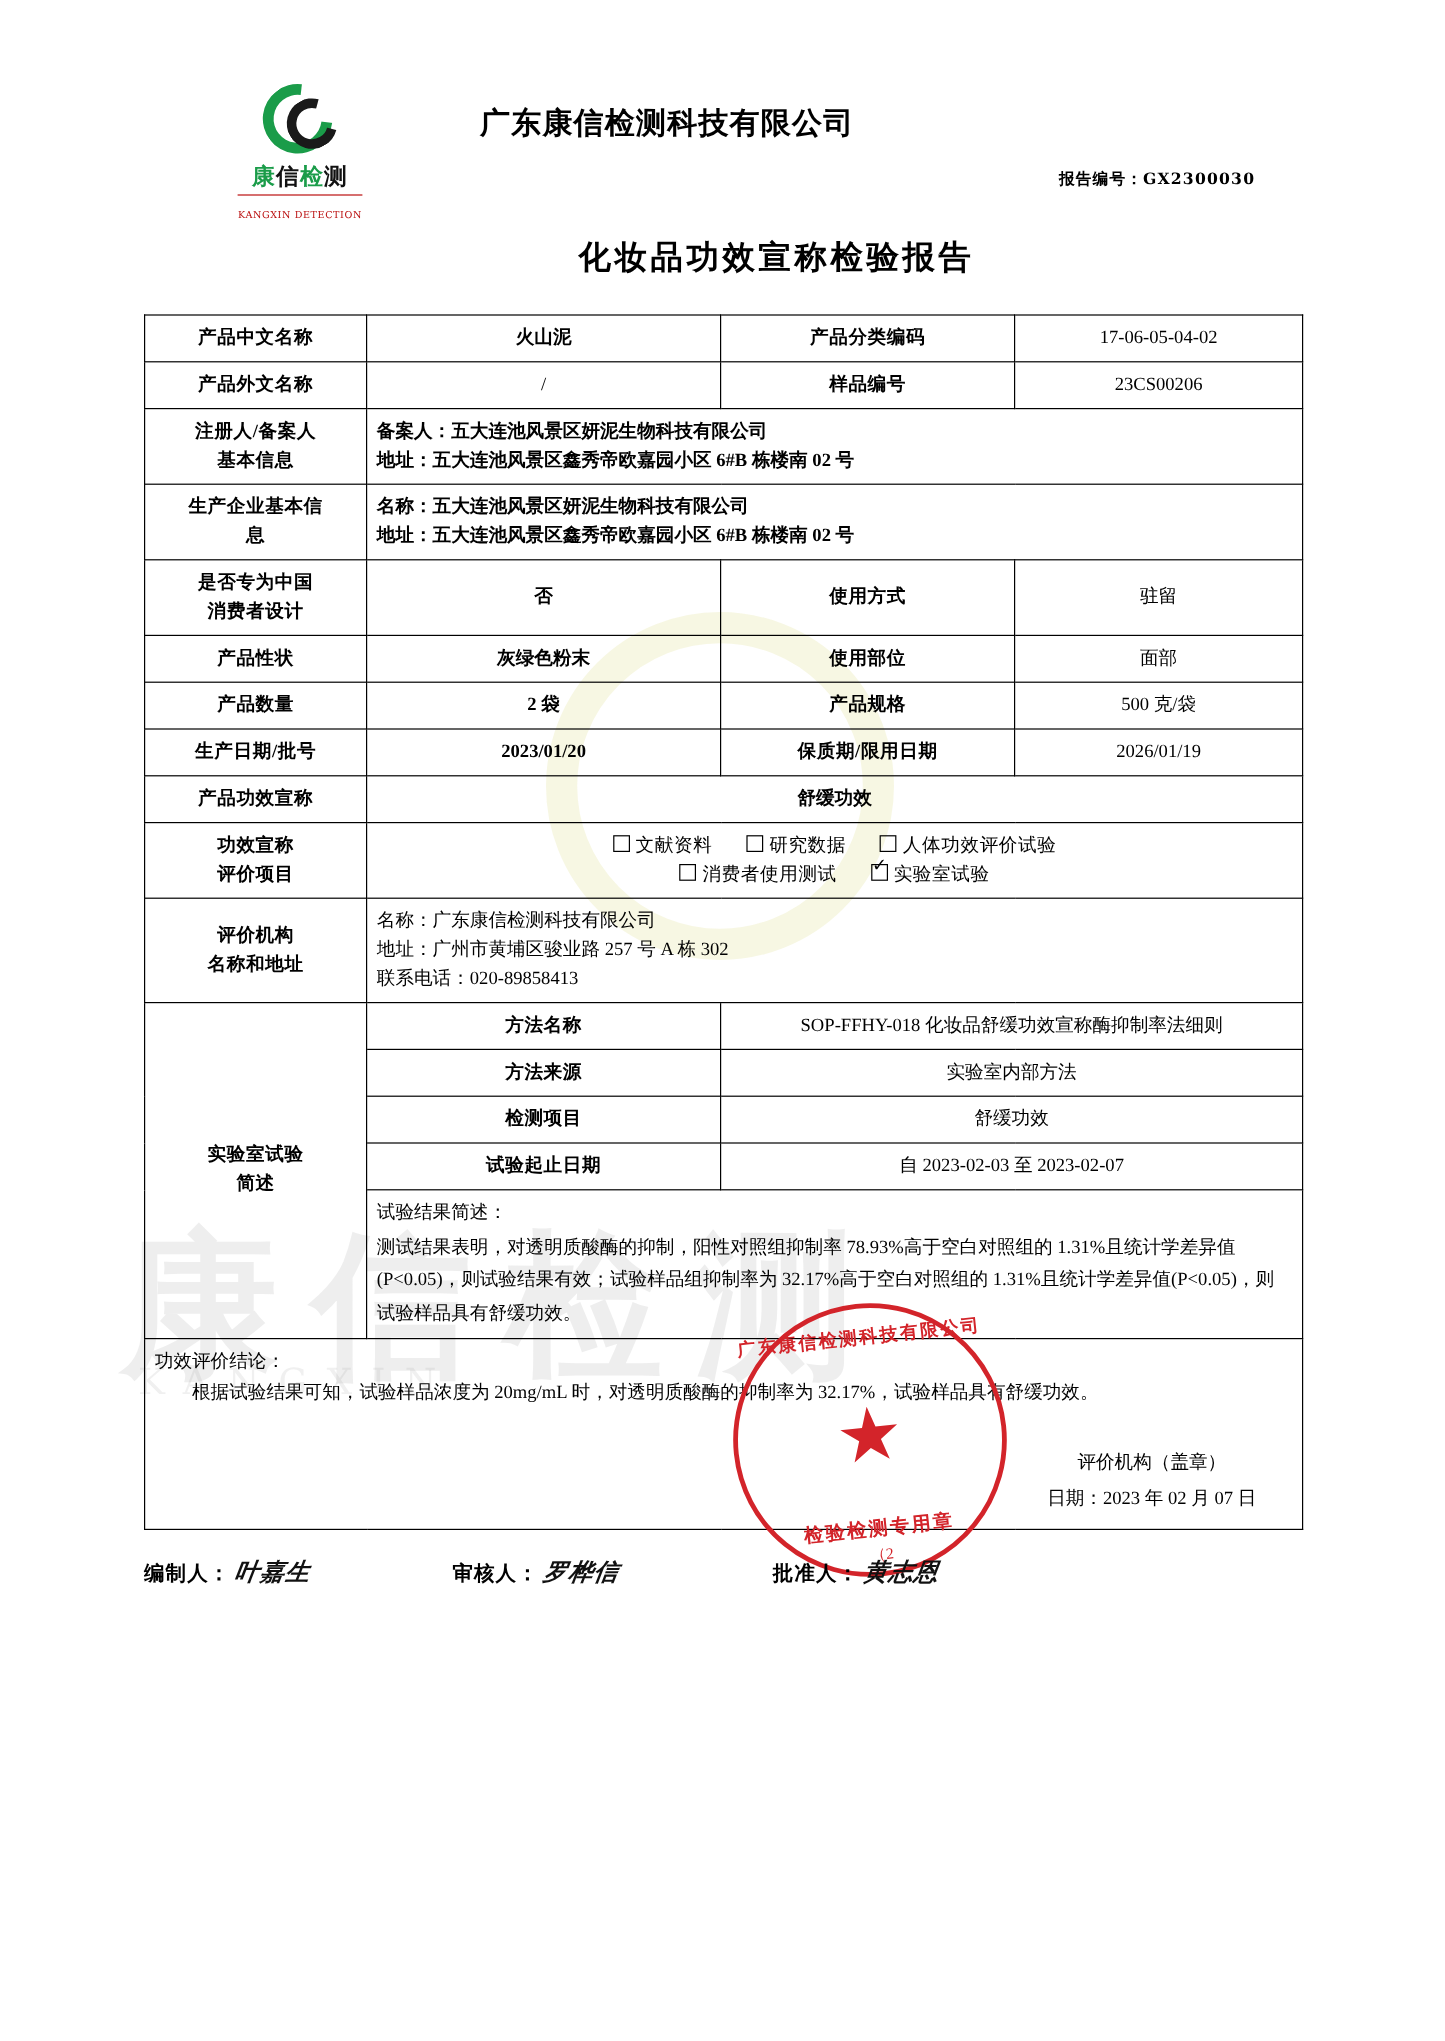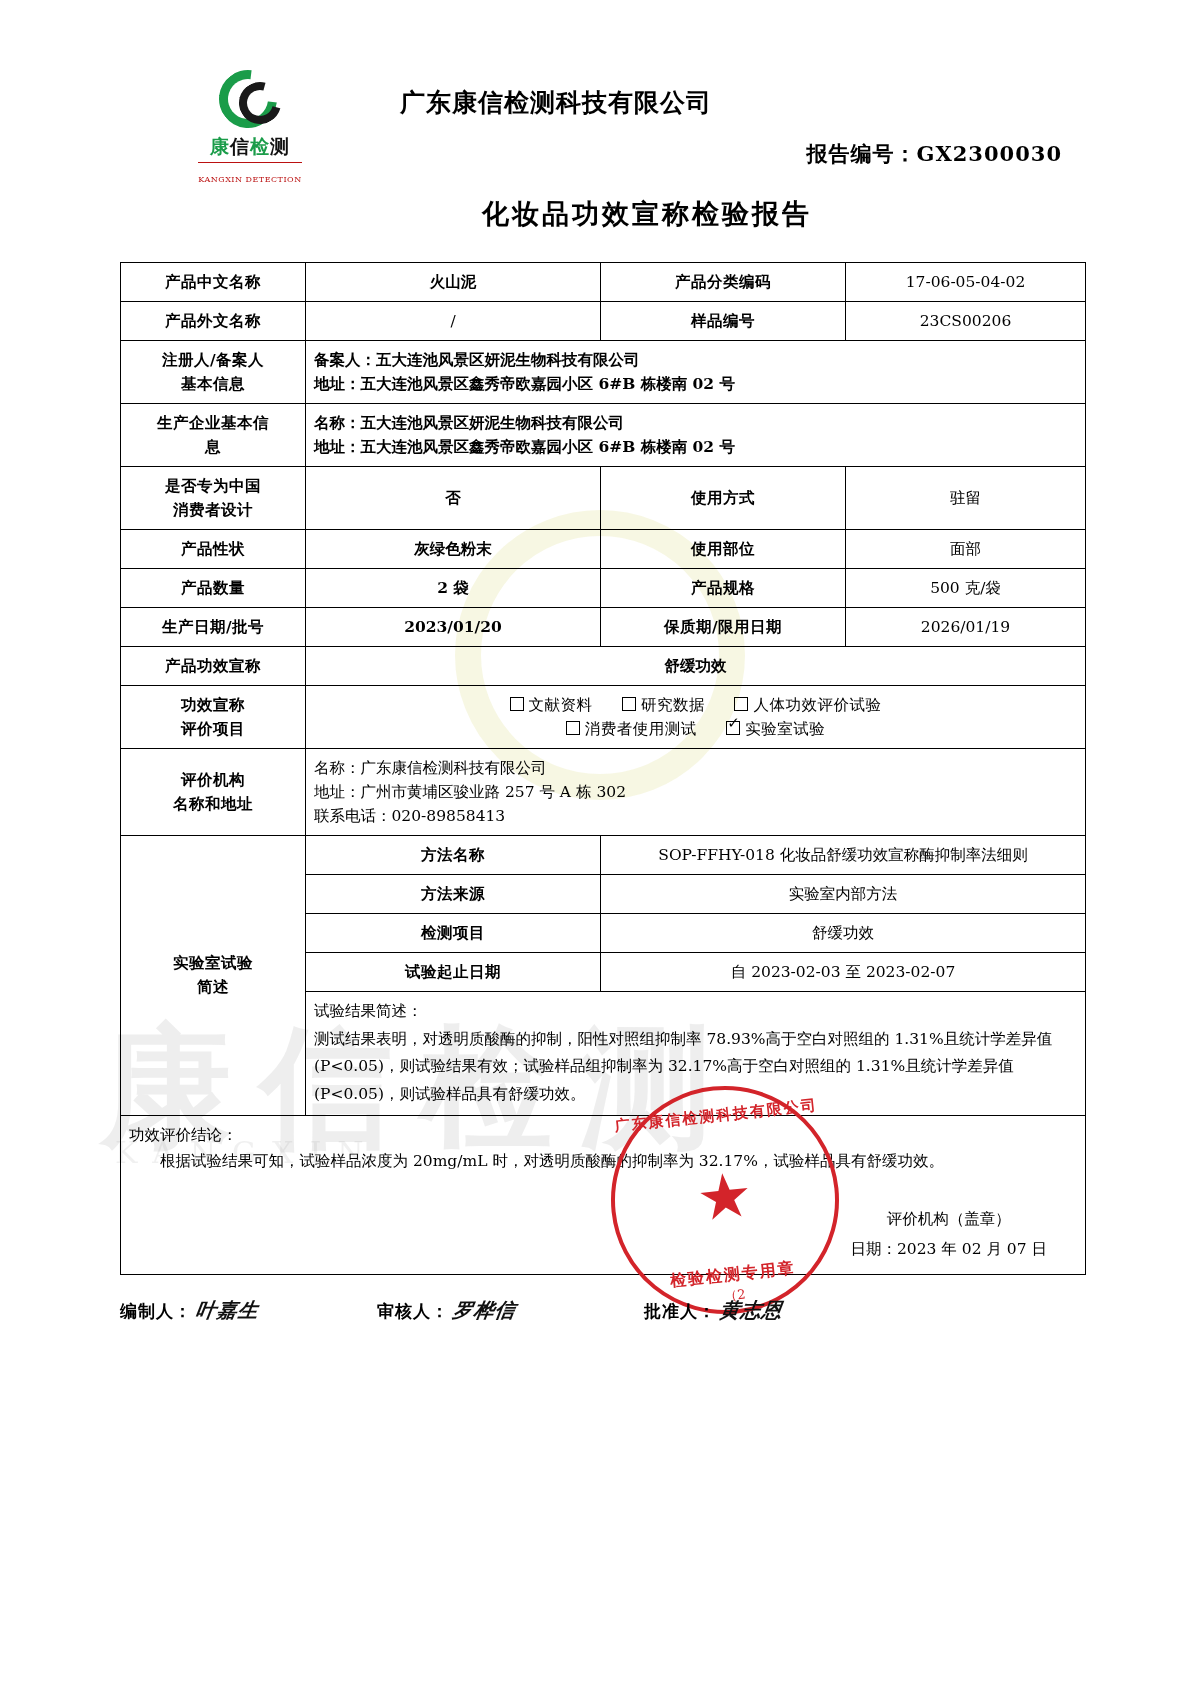--- a/index.html
+++ b/index.html
@@ -121,23 +121,23 @@
   .company {
     position: absolute;
     left: 280px;
     top: 26px;
     font-size: 25px;
     font-weight: bold;
     letter-spacing: 1px;
   }
   .report-no {
     position: absolute;
-    right: 22px;
+    right: 38px;
     top: 80px;
-    font-size: 21px;
+    font-size: 13px;
     font-weight: bold;
     letter-spacing: 1px;
   }
   .title {
     position: relative;
     z-index: 2;
     text-align: center;
     font-size: 27px;
     font-weight: bold;
     letter-spacing: 3px;
@@ -146,20 +146,21 @@
 
   
   table.main {
     position: relative;
     z-index: 2;
     border-collapse: collapse;
     width: 965px;
     margin: 0 auto;
     table-layout: fixed;
     background: transparent;
+    font-family: Liberation Serif, serif;
   }
   table.main td {
     border: 1px solid #000;
     font-size: 15.5px;
     padding: 7px 8px;
     vertical-align: middle;
     line-height: 1.55;
     background: transparent;
   }
   .lbl {

